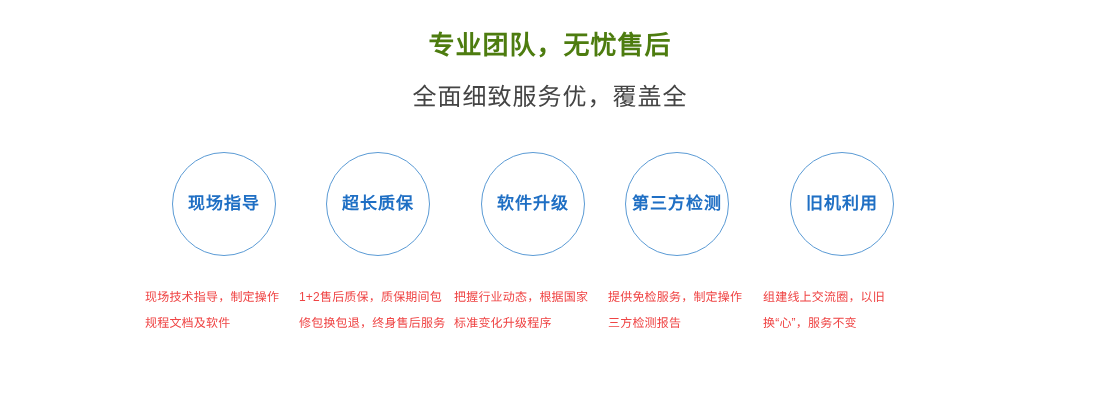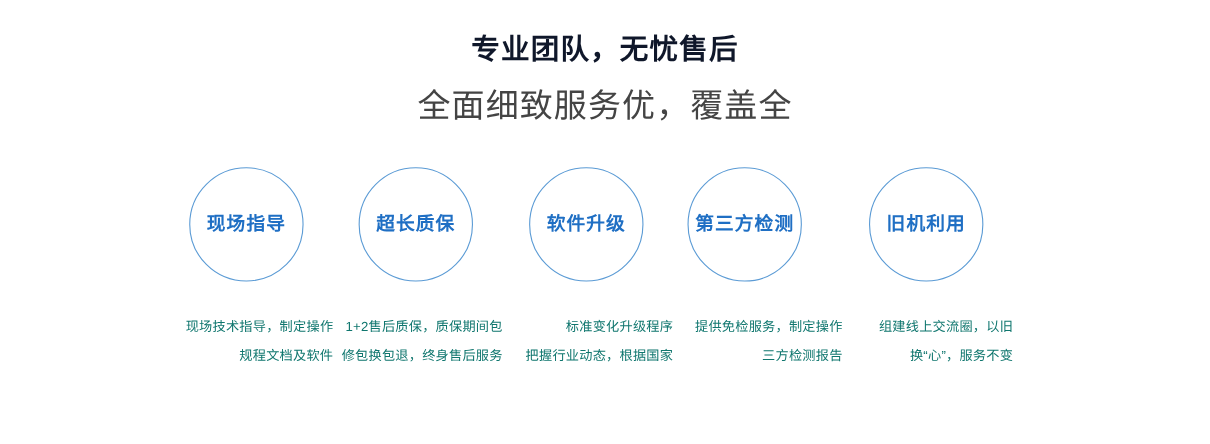--- a/index.html
+++ b/index.html
@@ -30,28 +30,28 @@
     text-align: center;
   }
 
   .main-title {
     margin: 0;
     padding-top: 28px;
     font-size: 26px;
     font-weight: bold;
     line-height: 34px;
     letter-spacing: 1px;
-    color: #0f172a;
+    color: #4d7c0f;
     white-space: nowrap;
   }
 
   .sub-title {
     margin: 0;
     padding-top: 20px;
-    font-size: 30px;
+    font-size: 24px;
     font-weight: normal;
     line-height: 30px;
     letter-spacing: 1px;
     color: #444444;
     white-space: nowrap;
   }
 
   
   .circles-row {
     position: absolute;
@@ -101,24 +101,24 @@
     left: 0;
     width: 1100px;
     height: 60px;
   }
 
   .caption {
     position: absolute;
     top: 0;
     width: 158px;
     margin-left: -79px;
-    text-align: right;
+    text-align: left;
     font-size: 12px;
     line-height: 26px;
-    color: #0f766e;
+    color: #ef4444;
     letter-spacing: 0.2px;
   }
 
   .caption-line {
     display: block;
     white-space: nowrap;
   }
 </style>
 </head>
 <body>
@@ -175,22 +175,22 @@
       <span class="caption-line">现场技术指导，制定操作</span>
       <span class="caption-line">规程文档及软件</span>
     </div>
 
     <div class="caption" style="left:378px;">
       <span class="caption-line">1+2售后质保，质保期间包</span>
       <span class="caption-line">修包换包退，终身售后服务</span>
     </div>
 
     <div class="caption" style="left:533px;">
+      <span class="caption-line">把握行业动态，根据国家</span>
       <span class="caption-line">标准变化升级程序</span>
-      <span class="caption-line">把握行业动态，根据国家</span>
     </div>
 
     <div class="caption" style="left:687px;">
       <span class="caption-line">提供免检服务，制定操作</span>
       <span class="caption-line">三方检测报告</span>
     </div>
 
     <div class="caption" style="left:842px;">
       <span class="caption-line">组建线上交流圈，以旧</span>
       <span class="caption-line">换“心”，服务不变</span>

